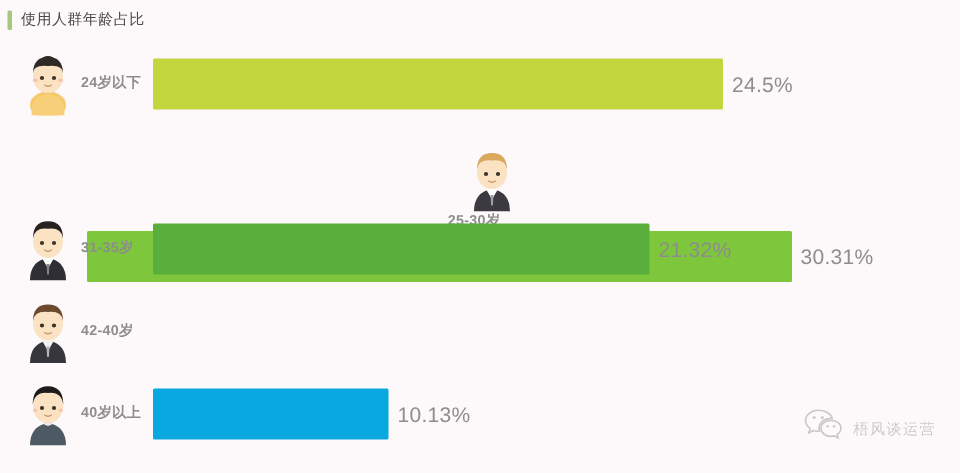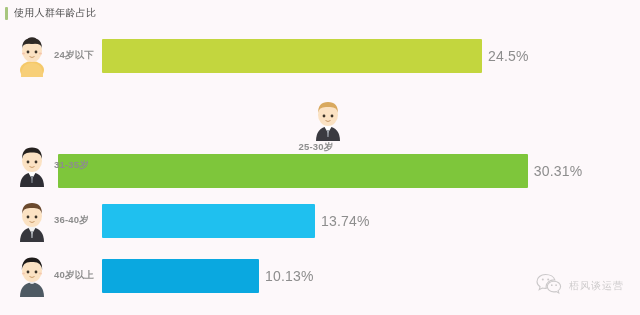--- a/index.html
+++ b/index.html
@@ -175,40 +175,40 @@
         <path d="M13 27 L17 34 L21 27 L17 25 Z" fill="#ffffff"></path>
         <path d="M16 31 L18 31 L17.6 38 L16.4 38 Z" fill="#7d838b"></path>
         <ellipse cx="17" cy="16" rx="10" ry="11" fill="#fbe2c3"></ellipse>
         <path d="M7 14 Q7 2.5 17 2.5 Q27 2.5 27 14 Q26 6.5 17 7.5 Q8 6.5 7 14 Z" fill="#26221f"></path>
         <circle cx="13" cy="17" r="1.4" fill="#3a3228"></circle>
         <circle cx="21" cy="17" r="1.4" fill="#3a3228"></circle>
         <path d="M14.5 21.5 Q17 23.5 19.5 21.5" stroke="#c89a6a" stroke-width="1" fill="none"></path>
       </svg>
     </div>
     <div class="cat-label">31-35岁</div>
+    <div class="bar-wrap">
+      <div class="bar" style="width:331px;background:#5aae3b;"></div>
+      <div class="bar-value">21.32%</div>
+    </div>
   </div>
 
   <div class="row" style="top:165px;">
     <div class="avatar">
       <svg width="34" height="42" viewBox="0 0 34 42">
         <path d="M5 42 Q5 29 17 27 Q29 29 29 42 Z" fill="#36363c"></path>
         <path d="M13 27 L17 34 L21 27 L17 25 Z" fill="#f2f2f2"></path>
         <path d="M16 31 L18 31 L17.6 38 L16.4 38 Z" fill="#b0b5bb"></path>
         <ellipse cx="17" cy="16" rx="10" ry="11" fill="#fbe2c3"></ellipse>
         <path d="M7 14 Q7 3 17 3 Q27 3 27 14 Q26 7 17 8 Q8 7 7 14 Z" fill="#6b4a2e"></path>
         <circle cx="13" cy="17" r="1.4" fill="#3a3228"></circle>
         <circle cx="21" cy="17" r="1.4" fill="#3a3228"></circle>
         <path d="M14.5 21.5 Q17 23.5 19.5 21.5" stroke="#c89a6a" stroke-width="1" fill="none"></path>
       </svg>
     </div>
-    <div class="cat-label">36-40岁</div>
-    <div class="bar-wrap">
-      <div class="bar" style="width:213px;background:#1fc0ef;"></div>
-      <div class="bar-value">13.74%</div>
-    </div>
+    <div class="cat-label">42-40岁</div>
   </div>
 
   <div class="row" style="top:220px;">
     <div class="avatar">
       <svg width="34" height="42" viewBox="0 0 34 42">
         <path d="M5 42 Q5 29 17 27 Q29 29 29 42 Z" fill="#4e5a63"></path>
         <path d="M13.5 27 Q17 31 20.5 27 L17 25.5 Z" fill="#e8e8ea"></path>
         <ellipse cx="17" cy="16" rx="10" ry="11" fill="#fbe2c3"></ellipse>
         <path d="M6.8 15 Q6.8 2.5 17 2.5 Q27.2 2.5 27.2 15 Q26 6 17 7 Q8 6 6.8 15 Z" fill="#1f1c1a"></path>
         <circle cx="13" cy="17" r="1.4" fill="#3a3228"></circle>

